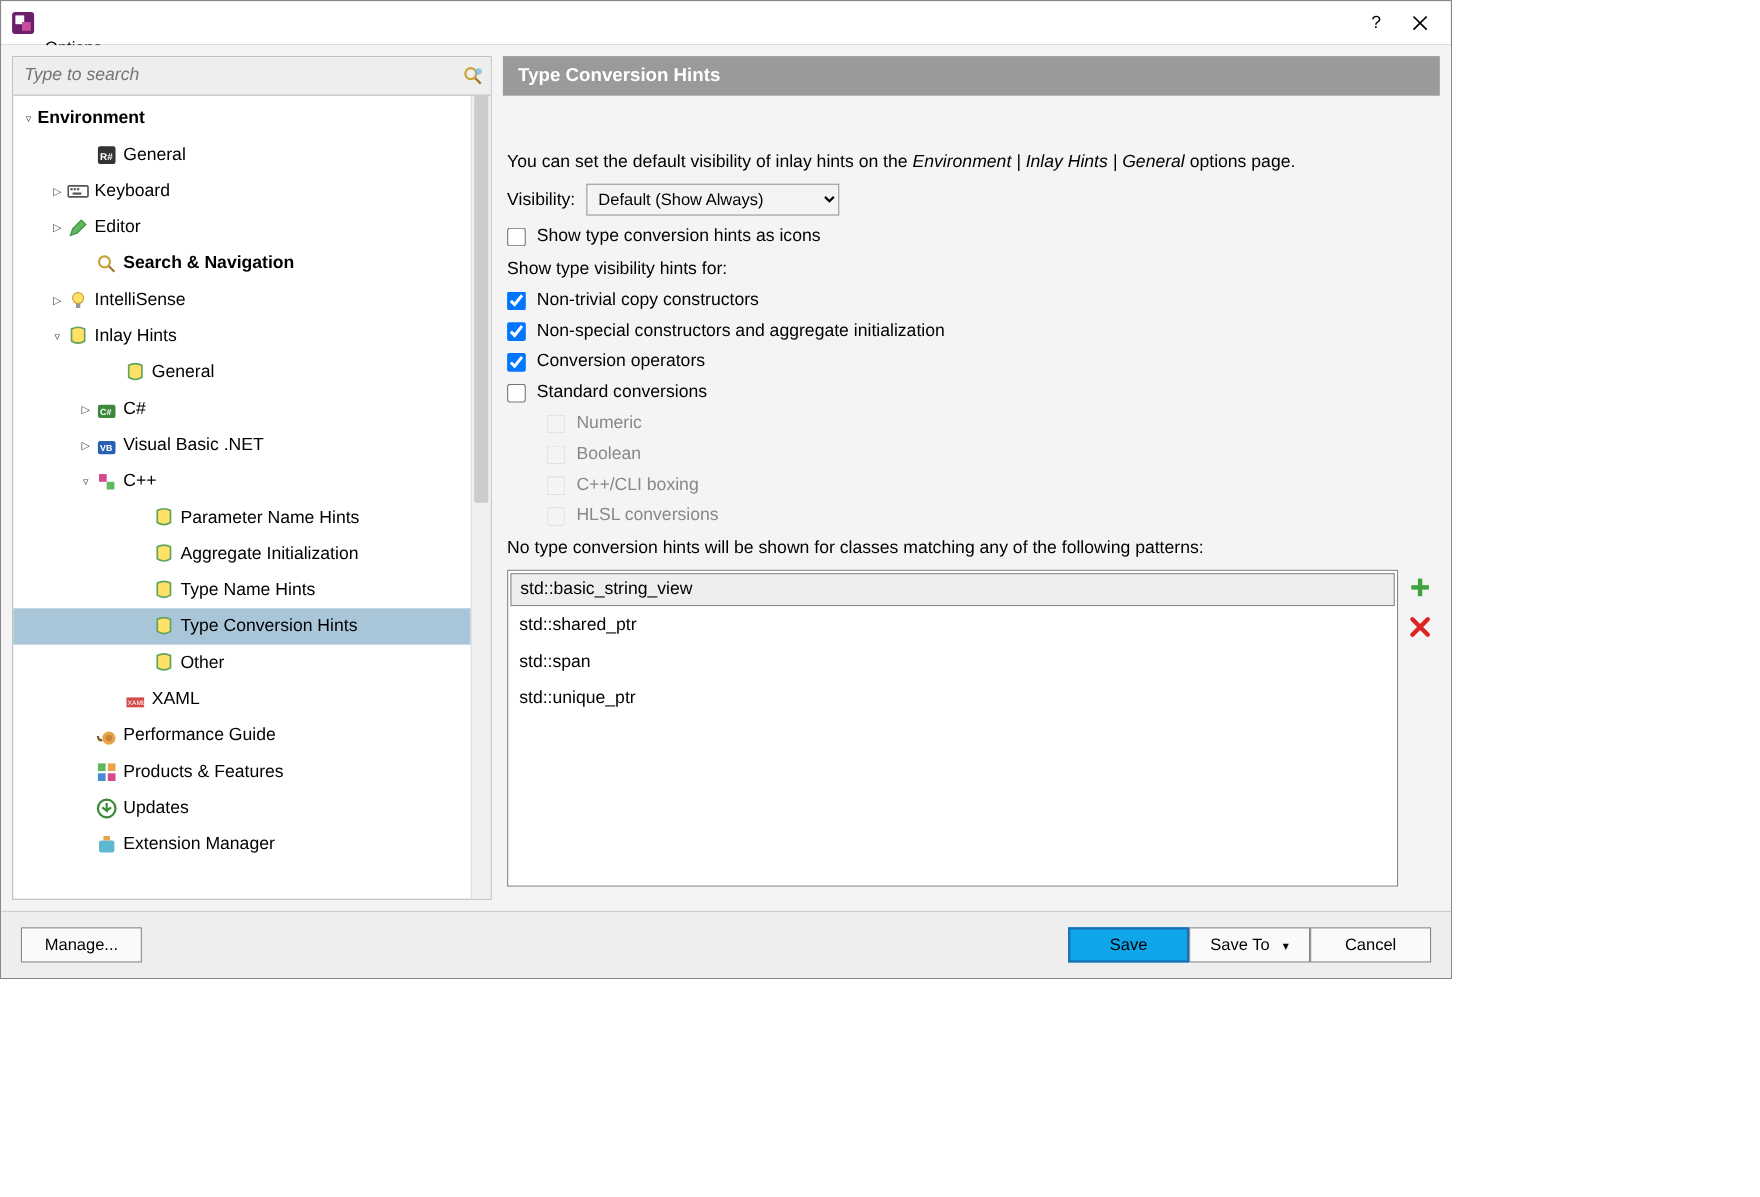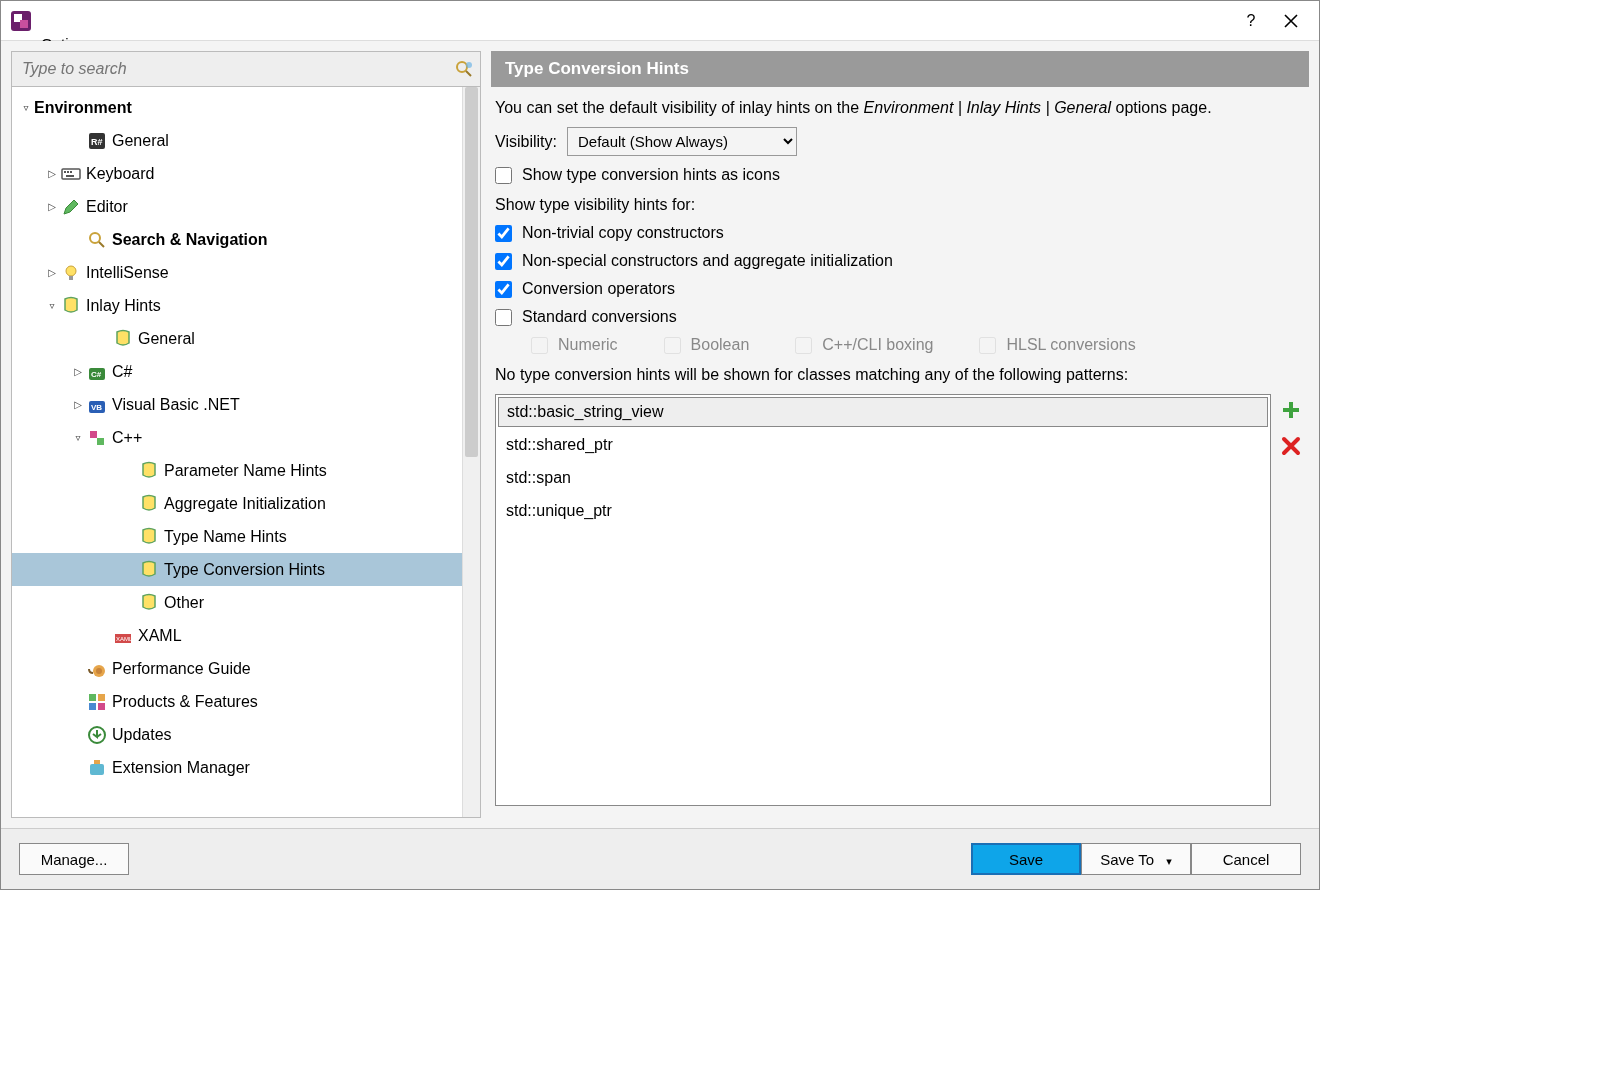--- a/index.html
+++ b/index.html
@@ -8,40 +8,40 @@
 .window { width: 1320px; height: 890px; border: 1px solid #888; display: flex; flex-direction: column; background: #fff; }
 
 .titlebar { height: 40px; display: flex; align-items: center; padding: 0 8px; border-bottom: 1px solid #ddd; }
 .titlebar .app-icon { width: 24px; height: 24px; margin-right: 8px; display: inline-flex; }
 .titlebar .title { flex: 1; font-size: 15px; margin-top: 45px; }
 .titlebar .help-btn, .titlebar .close-btn { width: 40px; height: 30px; display: flex; align-items: center; justify-content: center; font-size: 16px; cursor: pointer; }
 .titlebar .help-btn { margin-left: auto; }
 
 .body { flex: 1; display: flex; padding: 10px; gap: 10px; background: #f4f4f4; overflow: hidden; }
 
-.sidebar { width: 470px; display: flex; flex-direction: column; border: 1px solid #bbb; background: #fff; }
+.sidebar { width: 436px; display: flex; flex-direction: column; border: 1px solid #bbb; background: #fff; }
 .search-row { display: flex; align-items: center; border-bottom: 1px solid #bbb; background: #eee; }
 .search-input { flex: 1; border: none; background: transparent; padding: 8px 10px; font-size: 16px; font-style: italic; color: #888; outline: none; }
 .search-btn { width: 32px; display: flex; align-items: center; justify-content: center; }
 
 .tree-wrap { flex: 1; position: relative; overflow: hidden; }
 .tree { position: absolute; inset: 0 18px 0 0; overflow: hidden; padding: 4px 0; }
 .tree-scroll { position: absolute; right: 0; top: 0; bottom: 0; width: 18px; background: #f0f0f0; border-left: 1px solid #ddd; }
 .tree-thumb { position: absolute; left: 2px; right: 2px; top: 0; height: 370px; background: #ccc; border-radius: 2px; }
 
 .node { display: flex; align-items: center; height: 33px; padding-left: 6px; cursor: pointer; white-space: nowrap; }
 .node.selected { background: #a9c6d9; }
 .expander { width: 16px; display: inline-flex; justify-content: center; font-size: 10px; color: #444; }
 .node-icon { width: 22px; display: inline-flex; align-items: center; justify-content: center; margin-right: 4px; }
 .node-label { font-size: 16px; }
 .node.root .node-label { font-weight: bold; }
 
 .content { flex: 1; display: flex; flex-direction: column; overflow: hidden; }
 .content-header { background: #9a9a9a; color: #fff; font-weight: bold; font-size: 17px; padding: 8px 14px; }
-.content-body { flex: 1; padding: 12px 6px 12px 4px; display: flex; flex-direction: column; gap: 10px; overflow: hidden; }
+.content-body { flex: 1; padding: 12px 6px 12px 4px; display: flex; flex-direction: column; gap: 10px; overflow: hidden; margin-top: 40px; }
 .intro { font-size: 16px; }
 .intro .crumb { font-style: italic; }
 
 .row { display: flex; align-items: center; gap: 10px; }
 .row label { font-size: 16px; }
 select.vis { font-size: 15px; padding: 4px 6px; border: 1px solid #999; background: #f4f4f4; min-width: 230px; }
 
 .chk { display: flex; align-items: center; gap: 10px; font-size: 16px; }
 .chk input { width: 17px; height: 17px; }
 .chk.sub { margin-left: 36px; color: #888; }
@@ -340,21 +340,21 @@
             </label>
             <label class="chk">
               <input type="checkbox" checked="" style="">
               <span>Conversion operators</span>
             </label>
             <label class="chk">
               <input type="checkbox" style="">
               <span>Standard conversions</span>
             </label>
           </div>
-        <div id="subchecks" style="display:flex;flex-direction:row;gap:10px;">
+        <div id="subchecks" style="display:flex;flex-direction:column;gap:10px;">
             <label class="chk sub">
               <input type="checkbox" disabled="" style="">
               <span>Numeric</span>
             </label>
             <label class="chk sub">
               <input type="checkbox" disabled="" style="">
               <span>Boolean</span>
             </label>
             <label class="chk sub">
               <input type="checkbox" disabled="" style="">

